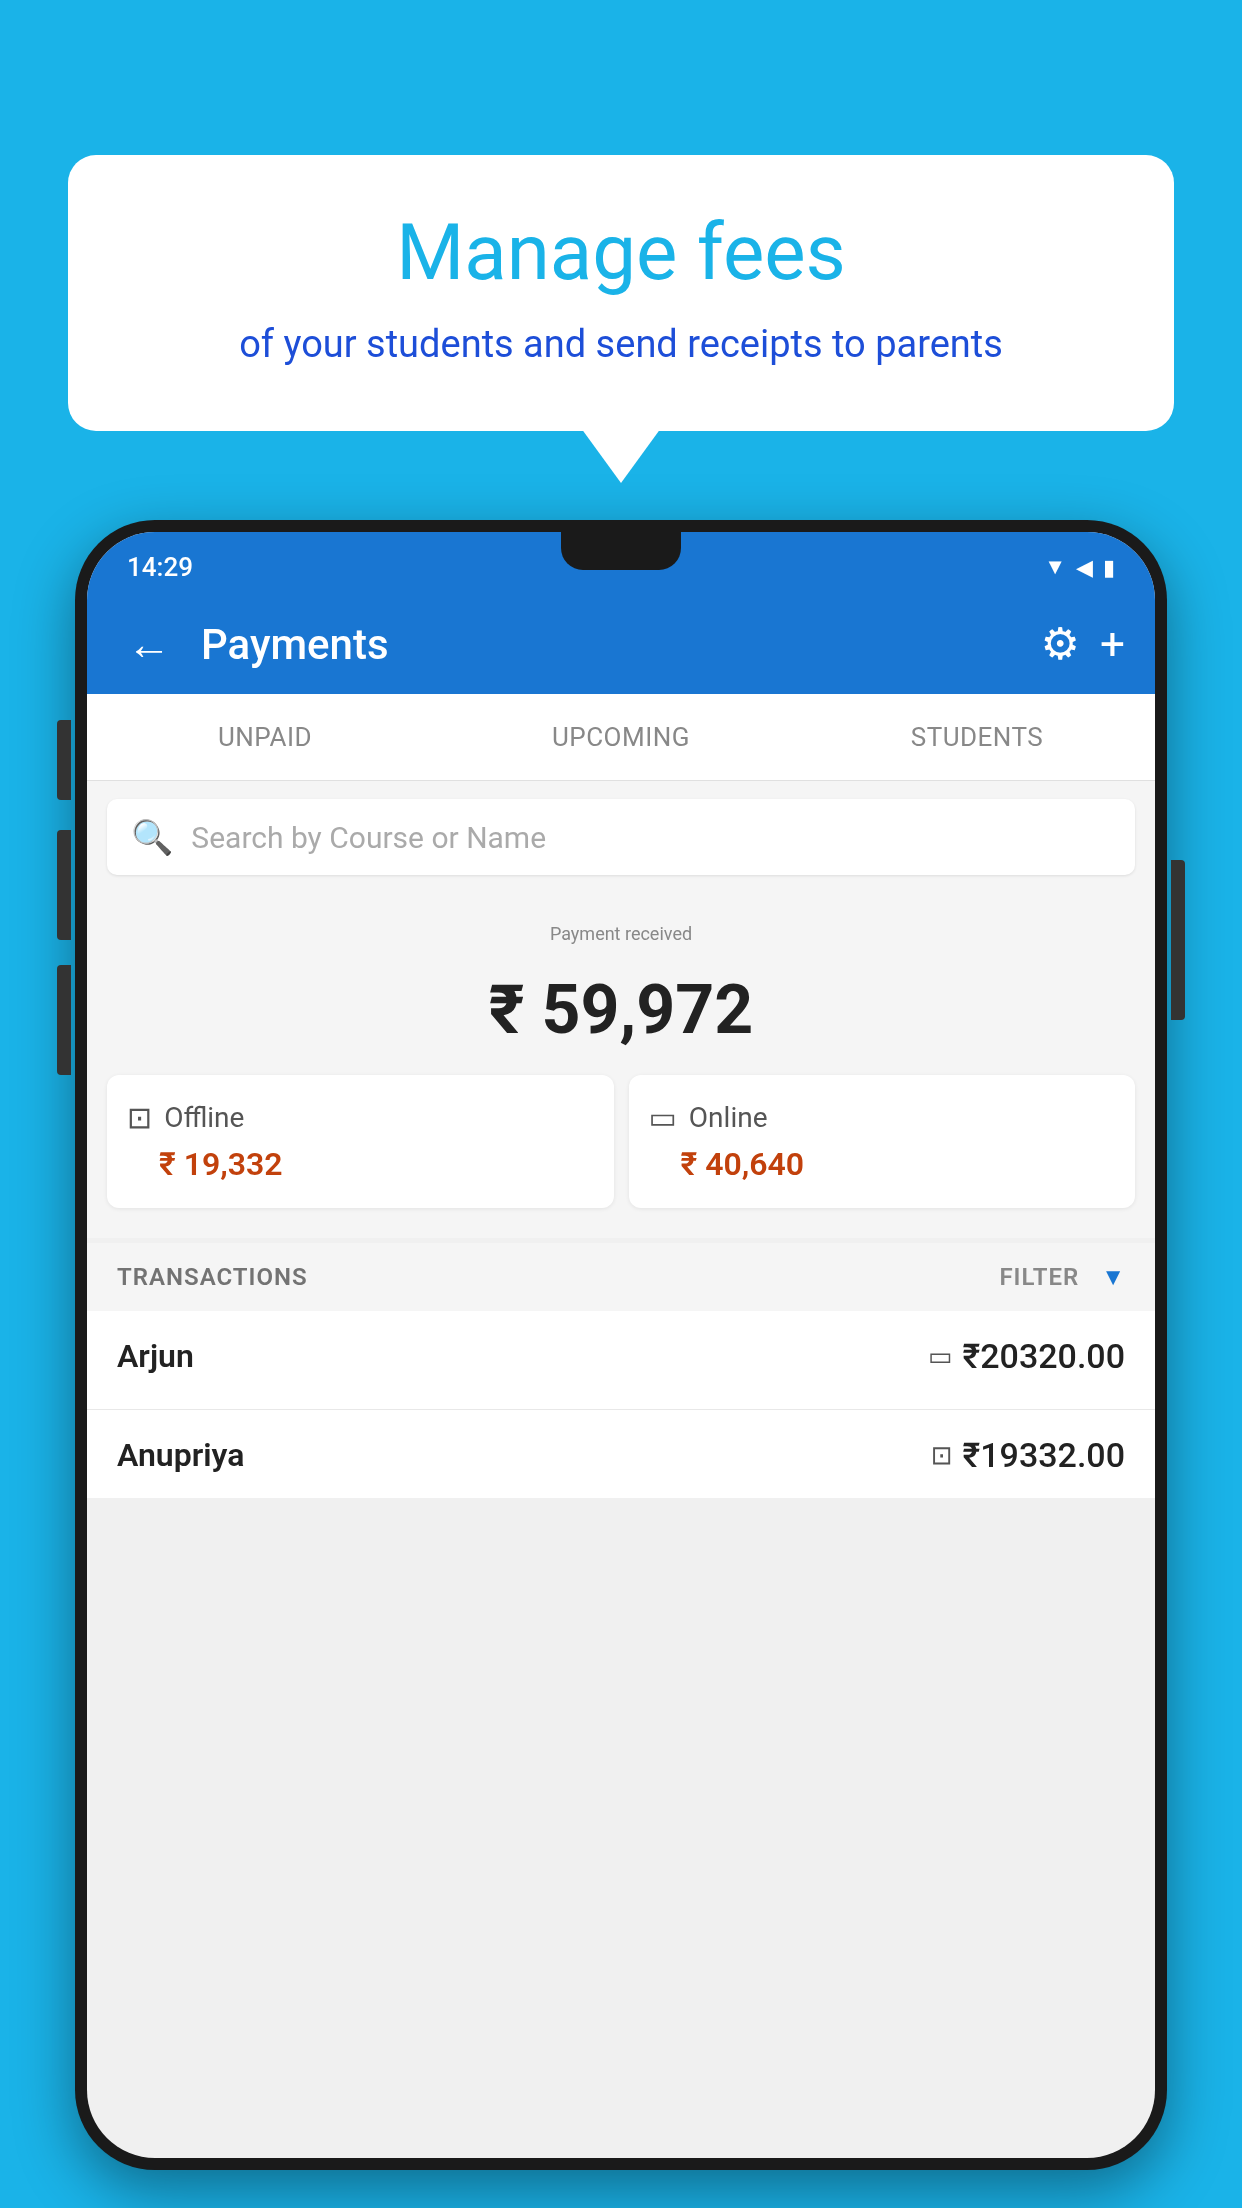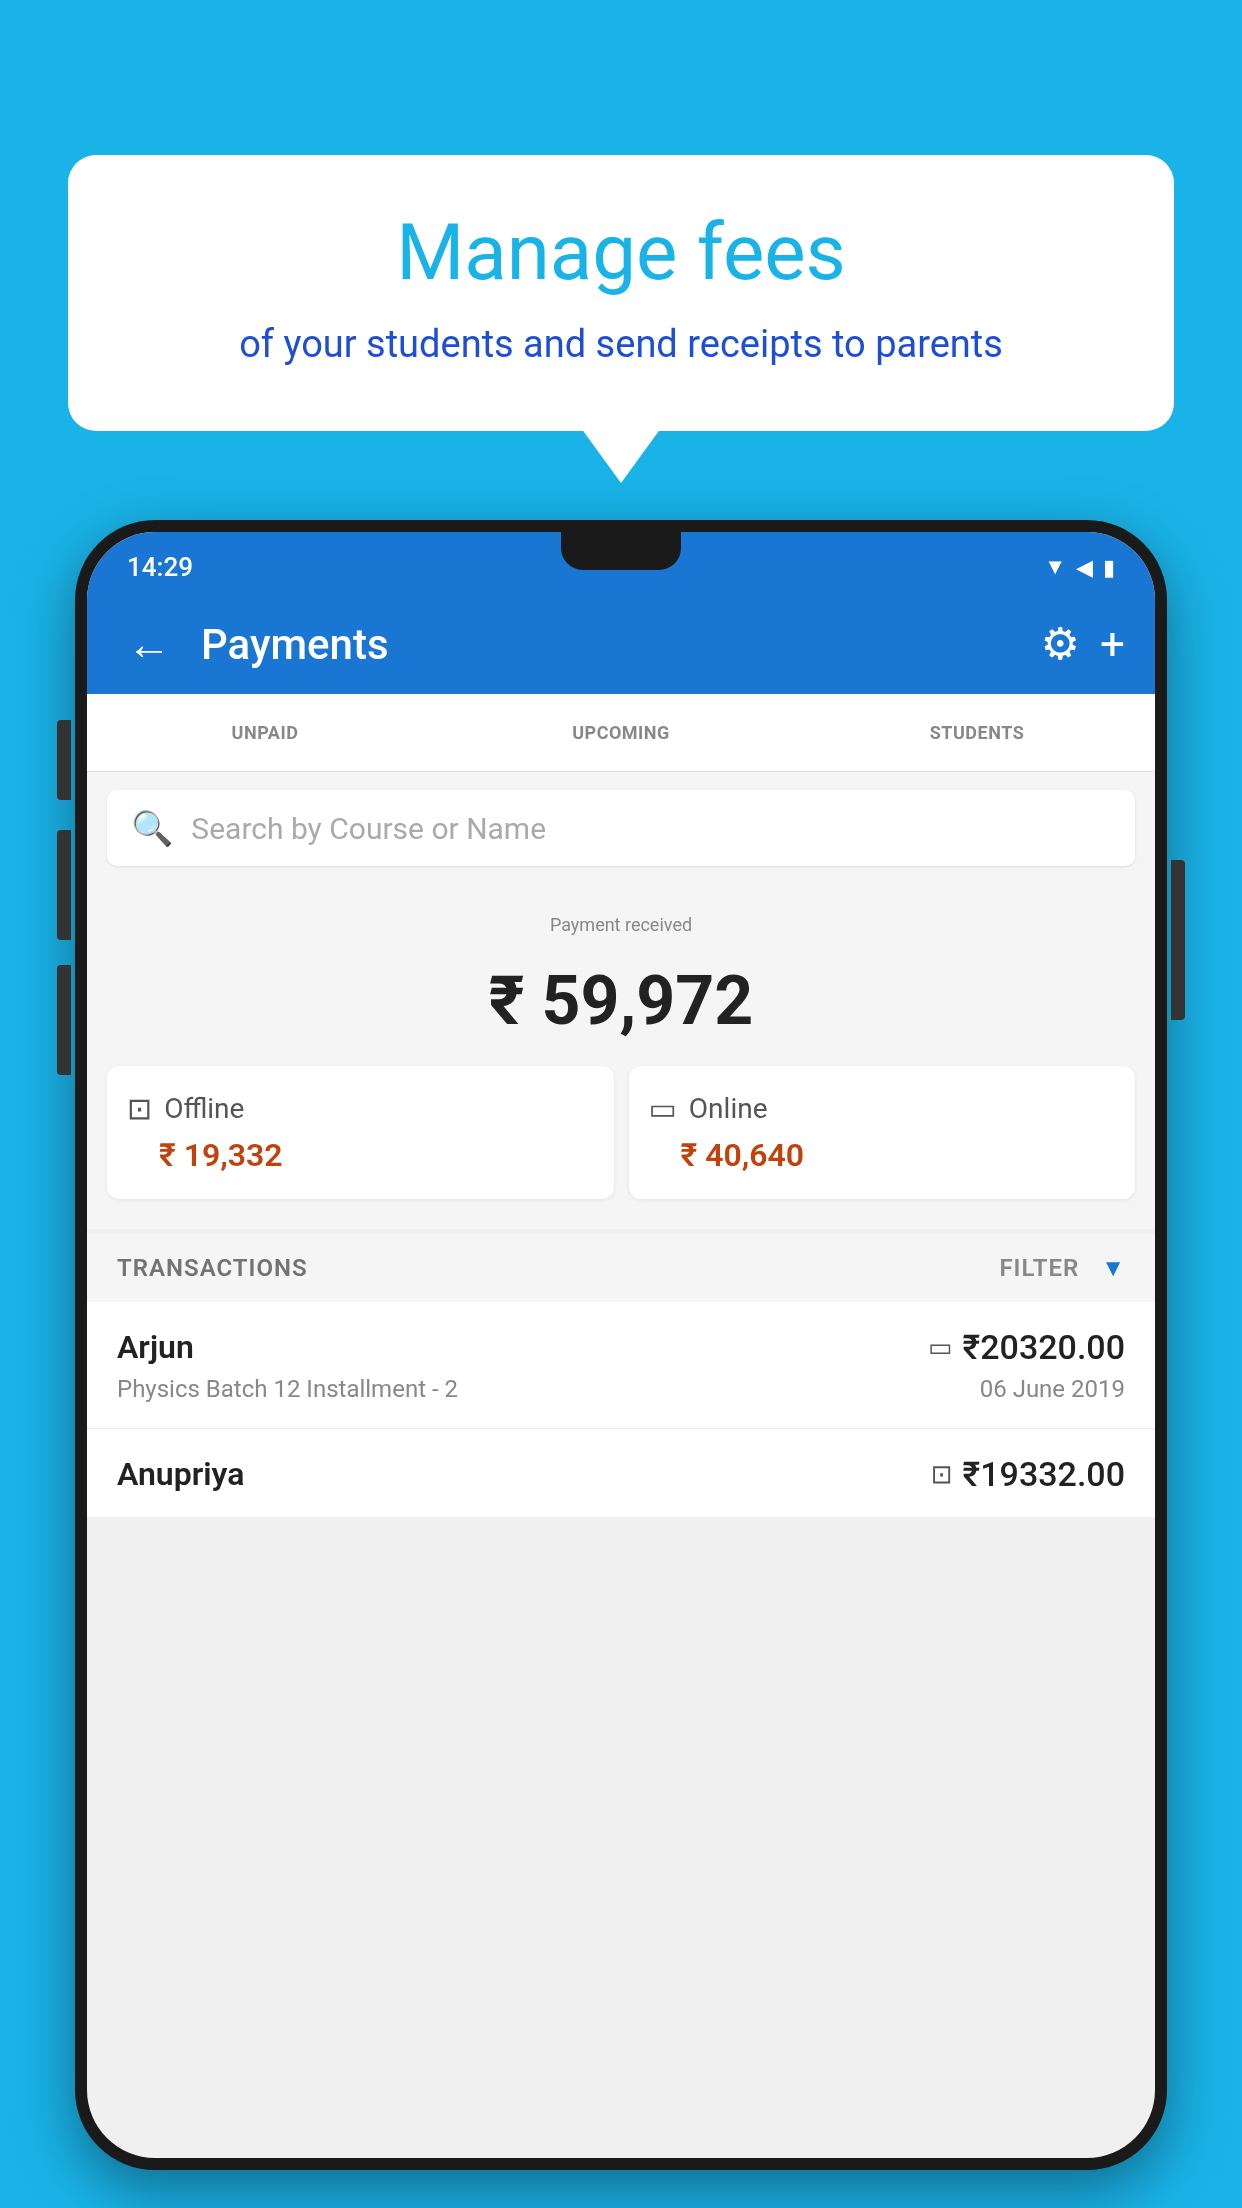--- a/index.html
+++ b/index.html
@@ -207,22 +207,22 @@
     .tabs {
       background: white;
       display: flex;
       border-bottom: 1px solid #e0e0e0;
     }
 
     .tab {
       flex: 1;
       text-align: center;
       padding: 28px 10px;
-      font-size: 18px;
-      font-weight: 700;
+      font-size: 26px;
+      font-weight: 400;
       color: #888;
       cursor: pointer;
       letter-spacing: 0.5px;
       position: relative;
     }
 
     .tab.active {
       color: #1976d2;
     }
 
@@ -505,24 +505,20 @@
         </div>
 
         <div class="transaction-row">
           <div class="transaction-top">
             <span class="transaction-name">Arjun</span>
             <div class="transaction-amount-wrap">
               <span class="transaction-icon">▭</span>
               <span class="transaction-amount">₹20320.00</span>
             </div>
           </div>
-          <div class="transaction-bottom">
-            <span class="transaction-detail">Physics Batch 12 Installment - 2</span>
-            <span class="transaction-date">06 June 2019</span>
-          </div>
         </div>
 
         <div class="transaction-row-partial">
           <div class="transaction-top">
             <span class="transaction-name">Anupriya</span>
             <div class="transaction-amount-wrap">
               <span class="transaction-icon">⊡</span>
               <span class="transaction-amount">₹19332.00</span>
             </div>
           </div>

